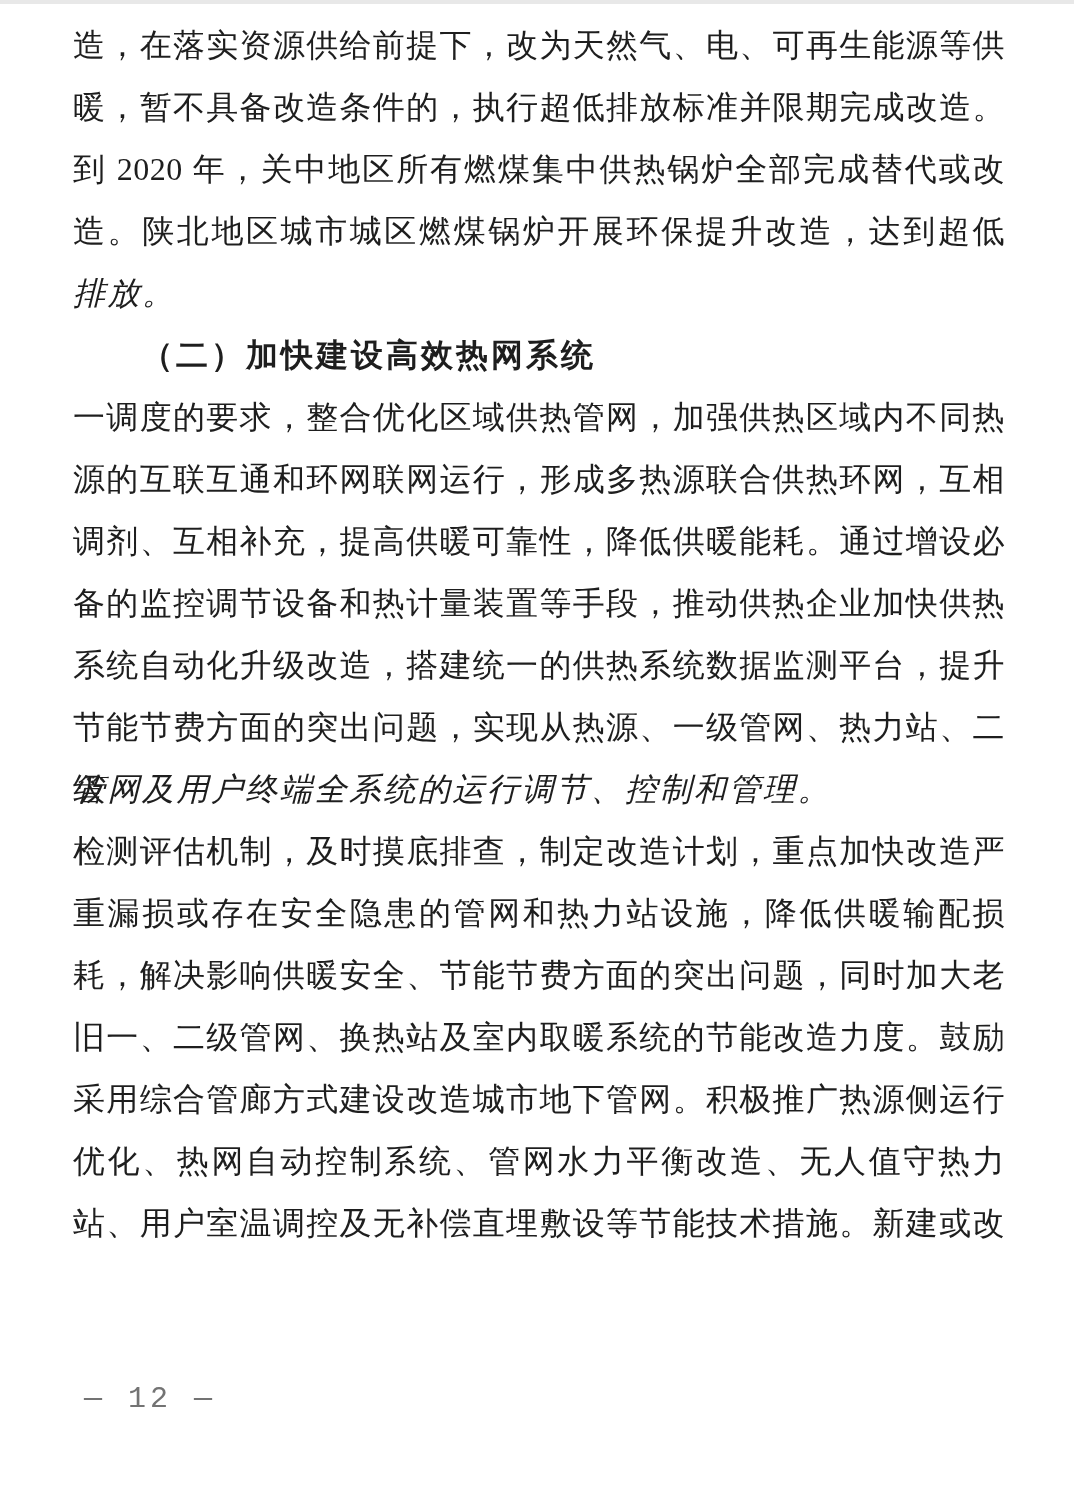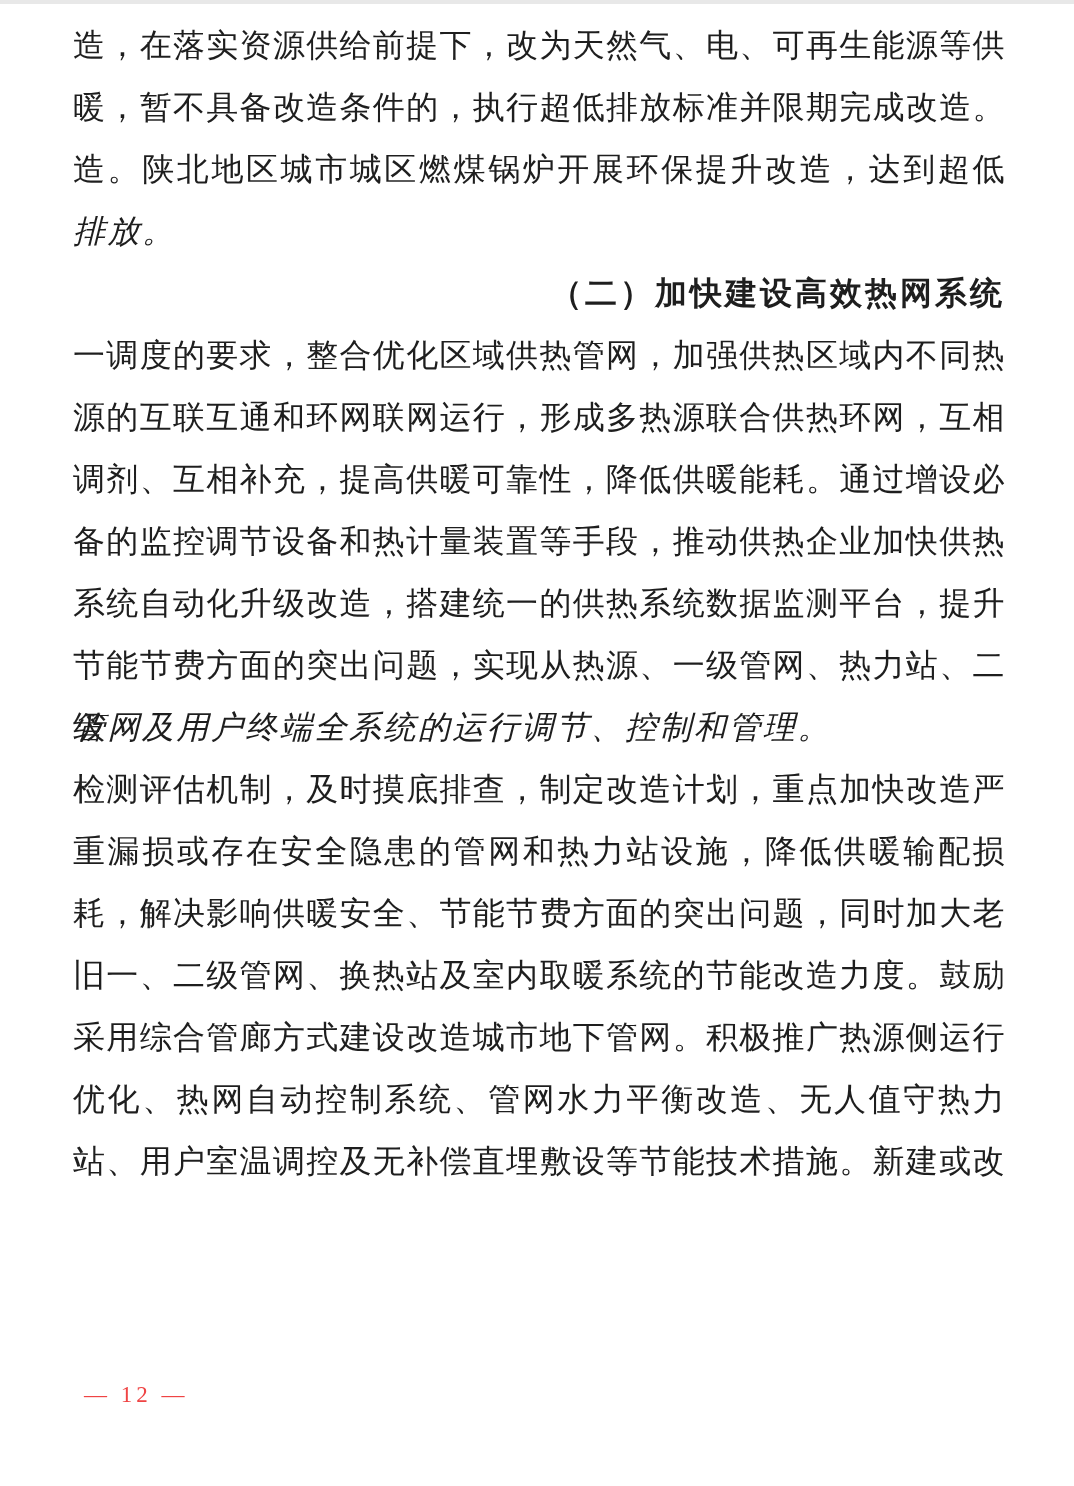--- a/index.html
+++ b/index.html
@@ -42,43 +42,43 @@
     letter-spacing: 2.5px;
     font-style: italic;
   }
   
   .ind {
     text-indent: 68px;
   }
   .heading {
     font-weight: 700;
     letter-spacing: 3px;
-    text-align: right;
   }
   .lead {
     font-weight: 700;
   }
   .footer {
     position: absolute;
     left: 84px;
     top: 1378px;
-    font-size: 23px;
+    font-size: 30px;
     letter-spacing: 4px;
-    color: #ef4444;
-    font-family: Liberation Serif, serif;
+    color: #737373;
+    font-family: Liberation Mono, monospace;
   }
 </style>
 </head>
 <body>
 
 <div class="page">
   <div class="textblock">
 
     <div class="line jl">造，在落实资源供给前提下，改为天然气、电、可再生能源等供</div>
     <div class="line jl">暖，暂不具备改造条件的，执行超低排放标准并限期完成改造。</div>
+    <div class="line jl">到 2020 年，关中地区所有燃煤集中供热锅炉全部完成替代或改</div>
     <div class="line jl">造。陕北地区城市城区燃煤锅炉开展环保提升改造，达到超低</div>
     <div class="line el">排放。</div>
 
     <div class="line ind heading">（二）加快建设高效热网系统</div>
 
     <div class="line jl">一调度的要求，整合优化区域供热管网，加强供热区域内不同热</div>
     <div class="line jl">源的互联互通和环网联网运行，形成多热源联合供热环网，互相</div>
     <div class="line jl">调剂、互相补充，提高供暖可靠性，降低供暖能耗。通过增设必</div>
     <div class="line jl">备的监控调节设备和热计量装置等手段，推动供热企业加快供热</div>
     <div class="line jl">系统自动化升级改造，搭建统一的供热系统数据监测平台，提升</div>

